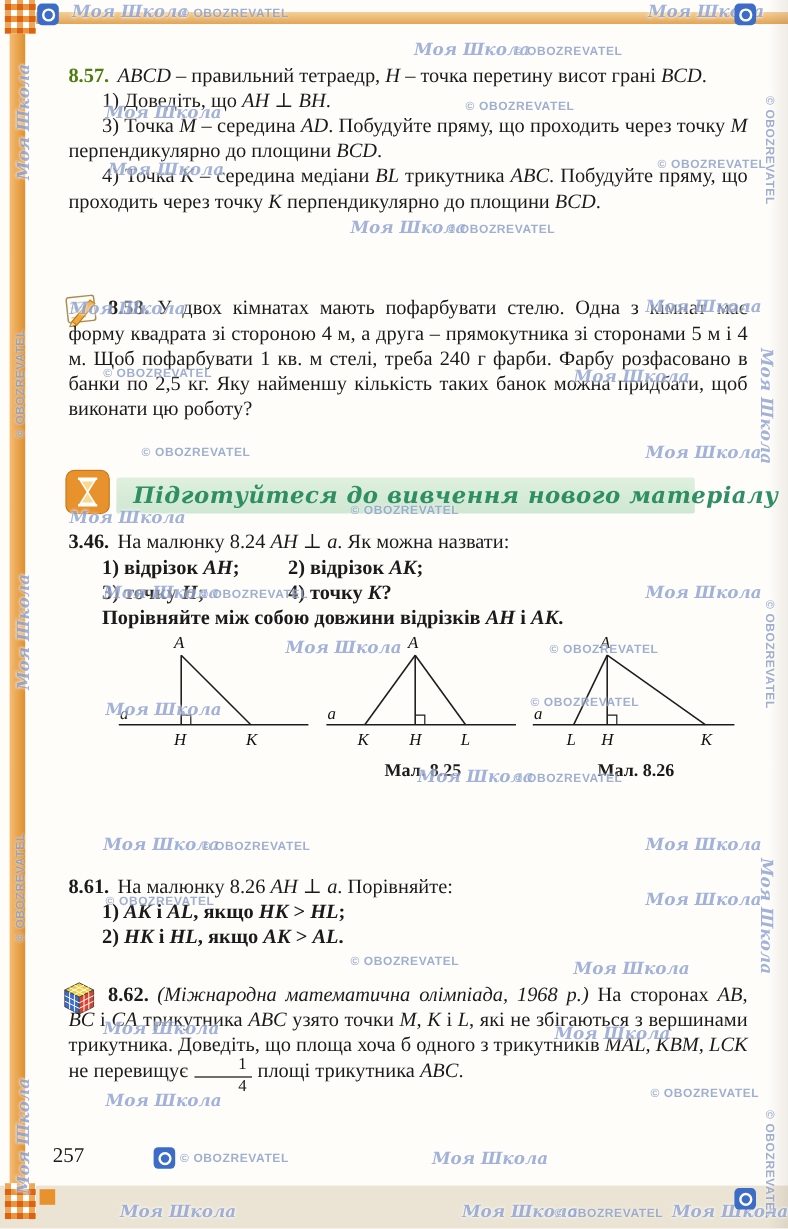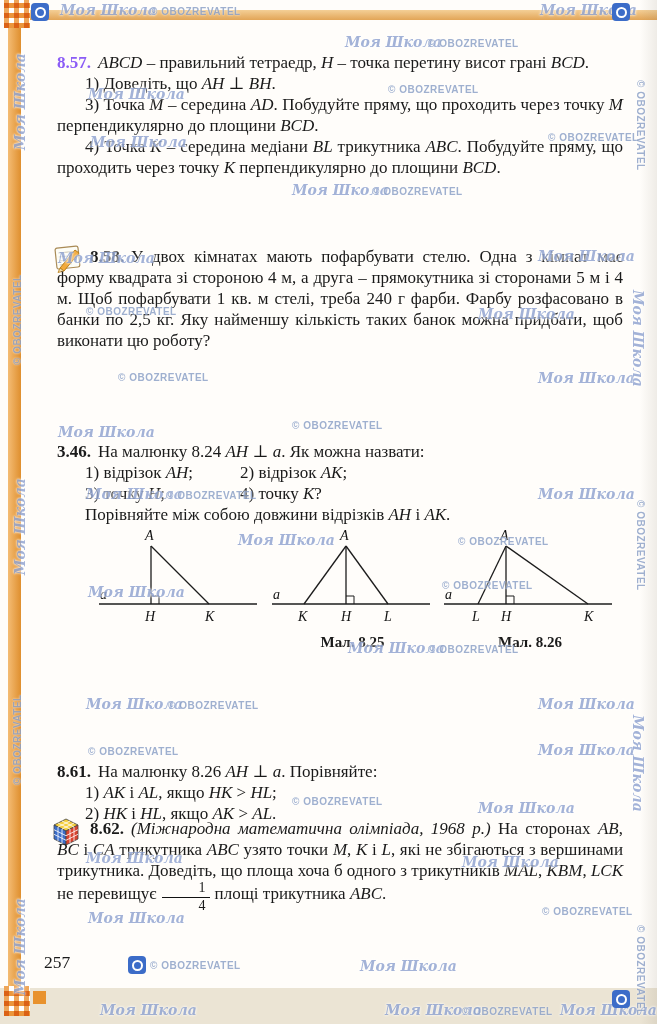--- a/index.html
+++ b/index.html
@@ -17,25 +17,25 @@
   .corner-tl{left:4px;top:0;width:26px;height:28px;}
   .corner-bl{left:4px;top:986px;width:26px;height:30px;}
   .band-bottom{left:0;top:988px;width:657px;height:36px;background:#ebe4d4;}
   .orange-sq{left:33px;top:991px;width:13px;height:13px;background:#e8922e;}
   .edge-shade{left:640px;top:0;width:17px;height:1024px;background:linear-gradient(90deg,rgba(0,0,0,0),rgba(120,110,90,.12));}
 
   
   .block{position:absolute;left:57px;width:566px;font-size:17px;line-height:21px;text-align:justify;z-index:2;}
   .block p{margin:0;}
   .pnum{font-weight:bold;margin-right:7px;}
-  .blue{color:#8b5cf6;}
+  .blue{color:#4d7c0f;}
   .hang{padding-left:28px;text-indent:-28px;}
   .item{text-indent:28px;}
   .pfirst{text-indent:33px;}
-  .row{padding-left:28px;text-align:left;}
+  .row{padding-left:28px;text-align:left;font-weight:bold;}
   .col{display:inline-block;width:155px;}
 
   
   .margin-ico{position:absolute;z-index:2;}
   #icon858{left:51px;top:243px;}
   #icon862{left:51px;top:817px;}
 
   
   #bheader{position:absolute;left:54px;top:391px;width:545px;display:flex;align-items:center;gap:5px;z-index:2;}
   .hdr-strip{width:482px;height:30px;background:linear-gradient(180deg,#dff0de,#cfe7d2);
@@ -100,20 +100,34 @@
         <line x1="8" y1="21" x2="20" y2="21" stroke="#c9c3b2" stroke-width="1"></line>
       </g>
       <polygon points="9,25 24,7 28,10 13,28" fill="#f2a93b" stroke="#b97c14" stroke-width="1"></polygon>
       <polygon points="9,25 13,28 7,29.5" fill="#ecd7a9" stroke="#b97c14" stroke-width=".8"></polygon>
     </svg>
   </div>
   <div class="block" style="top:246px">
     <p class="pfirst"><b class="pnum">8.58.</b><span>У двох кімнатах мають пофарбувати стелю. Одна з кімнат має форму квадрата зі стороною 4 м, а друга – прямокутника зі сторонами 5 м і 4 м. Щоб пофарбувати 1 кв. м стелі, треба 240 г фарби. Фарбу розфасовано в банки по 2,5 кг. Яку найменшу кількість таких банок можна придбати, щоб виконати цю роботу?</span></p>
   </div>
 
+  <div id="bheader">
+    <div>
+      <svg width="38" height="38" viewBox="0 0 38 38">
+        <rect x="1" y="1" width="36" height="36" rx="7" fill="#e8922e" stroke="#c9761b"></rect>
+        <line x1="11" y1="8" x2="27" y2="8" stroke="#fff" stroke-width="2.2"></line>
+        <line x1="11" y1="30" x2="27" y2="30" stroke="#fff" stroke-width="2.2"></line>
+        <polygon points="13,9.5 25,9.5 19,19" fill="#f7d98f" stroke="#fff" stroke-width="1.3"></polygon>
+        <polygon points="13,28.5 25,28.5 19,19" fill="#f7d98f" stroke="#fff" stroke-width="1.3"></polygon>
+      </svg>
+    </div>
+    <div class="hdr-strip">
+      <span class="hdr-text">Підготуйтеся до вивчення нового матеріалу</span>
+    </div>
+  </div>
 
   <div class="block" style="top:441px">
     <p><b class="pnum">3.46.</b><span>На малюнку 8.24 <i>AH</i> ⊥ <i>a</i>. Як можна назвати:</span></p>
     <p class="row"><span class="col">1) відрізок <i>AH</i>;</span><span>2) відрізок <i>AK</i>;</span></p>
     <p class="row"><span class="col">3) точку <i>H</i>;</span><span>4) точку <i>K</i>?</span></p>
     <p class="row">Порівняйте між собою довжини відрізків <i>AH</i> і <i>AK</i>.</p>
   </div>
 
   <div id="bfigs">
     <figure class="fig">
@@ -154,21 +168,21 @@
         <text class="lbl" x="60" y="12">A</text>
         <text class="lbl" x="32" y="93">L</text>
         <text class="lbl" x="61" y="93">H</text>
         <text class="lbl" x="144" y="93">K</text>
       </svg>
       <figcaption class="figcap">Мал. 8.26</figcaption>
     </figure>
   </div>
 
 
-  <div class="block" style="top:761px">
+  <div class="block" style="top:728px">
     <p><b class="pnum">8.61.</b><span>На малюнку 8.26 <i>AH</i> ⊥ <i>a</i>. Порівняйте:</span></p>
     <p class="row">1) <i>AK</i> і <i>AL</i>, якщо <i>HK</i> &gt; <i>HL</i>;</p>
     <p class="row">2) <i>HK</i> і <i>HL</i>, якщо <i>AK</i> &gt; <i>AL</i>.</p>
   </div>
 
   <div class="margin-ico" id="icon862">
     <svg width="30" height="30" viewBox="0 0 30 30">
       <polygon points="15,2 27,8 15,14 3,8" fill="#f4d03f" stroke="#444" stroke-width=".8"></polygon>
       <polygon points="3,8 15,14 15,28 3,22" fill="#3a6cc8" stroke="#444" stroke-width=".8"></polygon>
       <polygon points="27,8 15,14 15,28 27,22" fill="#d8432f" stroke="#444" stroke-width=".8"></polygon>

